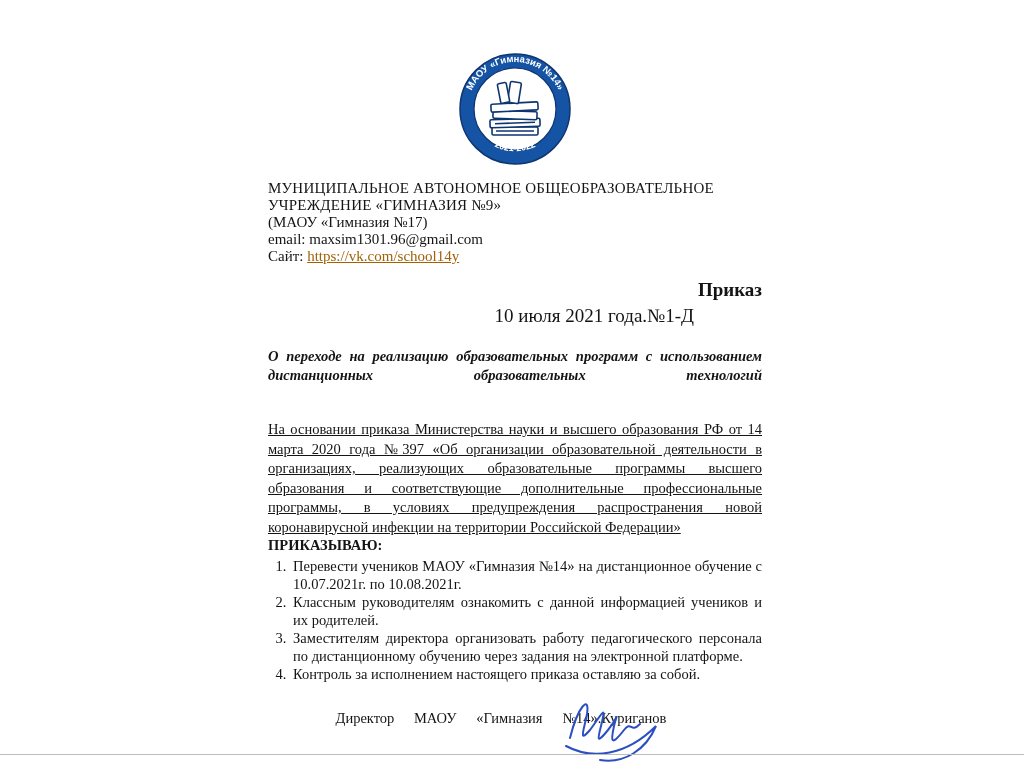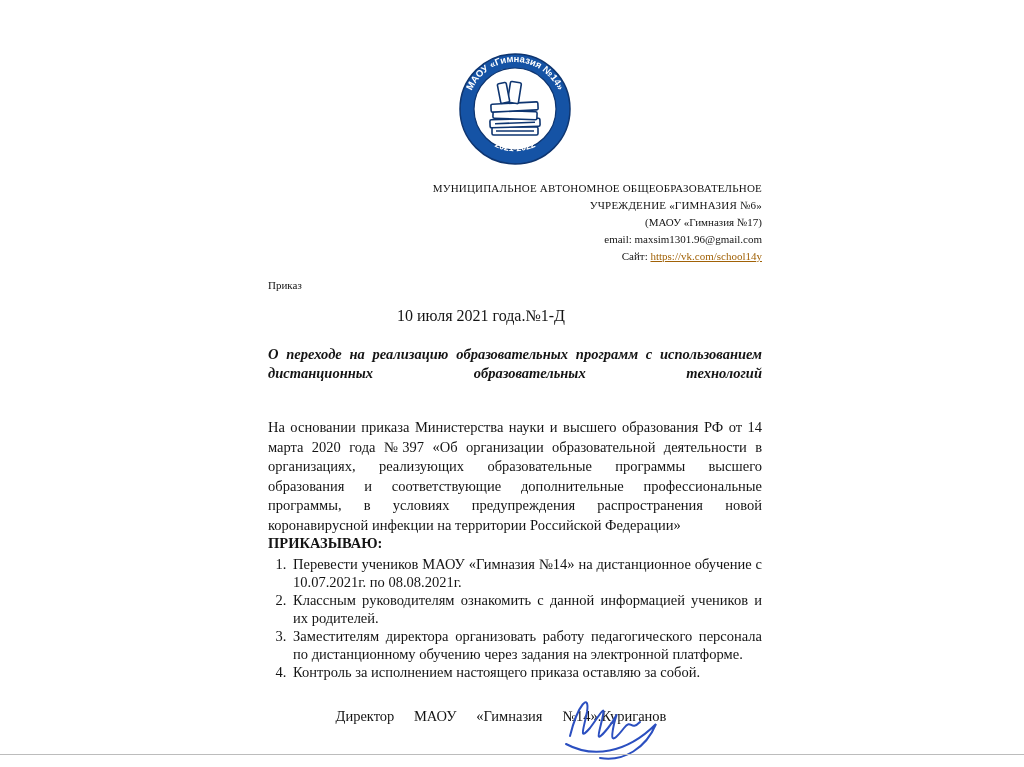--- a/index.html
+++ b/index.html
@@ -6,31 +6,31 @@
   body{
     width:1024px;height:767px;overflow:hidden;
     font-family:"Liberation Serif", serif;color:#141414;
     position:relative;
   }
   .page{position:absolute;inset:0;background:#fff;}
   .bottom-line{position:absolute;left:0;right:0;top:754px;border-top:1px solid #bcbcbc;}
   .doc{position:absolute;left:268px;top:52px;width:494px;}
 
   .logo-wrap{text-align:center;margin-bottom:10px;}
-  .org-header{text-align:right;font-size:11px;line-height:17px;}
+  .org-header{text-align:left;font-size:15px;line-height:17px;}
   .org-header .caps{letter-spacing:.2px;}
   .site-link{color:#a16207;text-decoration:underline;}
 
-  .order-title{text-align:left;font-weight:normal;font-size:11px;margin-top:14px;}
-  .date-row{display:flex;justify-content:center;font-size:16px;margin-top:16px;padding-right:68px;}
+  .order-title{text-align:right;font-weight:bold;font-size:19px;margin-top:14px;}
+  .date-row{display:flex;justify-content:flex-end;font-size:19px;margin-top:4px;padding-right:68px;}
 
   .subject{font-weight:bold;font-style:italic;font-size:14.5px;line-height:19px;
     text-align:justify;margin-top:20px;}
   .subject::after{content:"";display:inline-block;width:100%;}
-  .basis{font-size:14.5px;line-height:19.5px;text-align:justify;margin-top:16px;}
+  .basis{font-size:14.5px;line-height:19.5px;text-align:justify;margin-top:16px;text-decoration:underline;}
   .command{font-weight:bold;font-size:14.5px;margin-top:0;}
   ol.items{margin:4px 0 0 0;padding-left:22px;font-size:14.5px;line-height:17.5px;}
   ol.items li{text-align:justify;padding-left:3px;margin-bottom:1px;}
 
   .sign-block{position:relative;margin-top:26px;font-size:14.5px;}
   .sign-row{display:flex;justify-content:center;padding-right:28px;}
   .director-text{word-spacing:16px;}
   .initials{margin-top:3px;}
   .signature-svg{position:absolute;left:292px;top:-22px;pointer-events:none;}
 </style>
@@ -66,41 +66,41 @@
           <textPath href="#arcTop" startOffset="50%" text-anchor="middle">МАОУ «Гимназия №14»</textPath>
         </text>
         <text font-family="Liberation Sans, sans-serif" font-size="9" font-weight="bold" fill="#ffffff">
           <textPath href="#arcBottom" startOffset="50%" text-anchor="middle">2021-2022</textPath>
         </text>
       </svg>
     </div>
 
     <div class="org-header">
       <div class="caps">МУНИЦИПАЛЬНОЕ АВТОНОМНОЕ ОБЩЕОБРАЗОВАТЕЛЬНОЕ</div>
-      <div class="caps">УЧРЕЖДЕНИЕ «ГИМНАЗИЯ №6»</div>
+      <div class="caps">УЧРЕЖДЕНИЕ «ГИМНАЗИЯ №9»</div>
       <div>(МАОУ «Гимназия №17)</div>
       <div>email: maxsim1301.96@gmail.com</div>
       <div><span>Сайт: </span><a href="#" class="site-link">https://vk.com/school14y</a></div>
     </div>
 
     <div class="order-title">Приказ</div>
 
     <div class="date-row">
       <span>10 июля 2021 года.</span>
       <span>№1-Д</span>
     </div>
 
     <div class="subject">О переходе на реализацию образовательных программ с использованием дистанционных образовательных технологий</div>
 
     <div class="basis">На основании приказа Министерства науки и высшего образования РФ от 14 марта 2020 года №397 «Об организации образовательной деятельности в организациях, реализующих образовательные программы высшего образования и соответствующие дополнительные профессиональные программы, в условиях предупреждения распространения новой коронавирусной инфекции на территории Российской Федерации»</div>
 
     <div class="command">ПРИКАЗЫВАЮ:</div>
 
     <ol class="items">
-      <li>Перевести учеников МАОУ «Гимназия №14» на дистанционное обучение с 10.07.2021г. по 08.08.2021г.</li>
+      <li>Перевести учеников МАОУ «Гимназия №14» на дистанционное обучение с 10.07.2021г. по 10.08.2021г.</li>
       <li>Классным руководителям ознакомить с данной информацией  учеников и их родителей.</li>
       <li>Заместителям директора организовать работу педагогического персонала по дистанционному обучению через задания на электронной платформе.</li>
       <li>Контроль за исполнением настоящего приказа оставляю за собой.</li>
     </ol>
 
     <div class="sign-block">
       <div class="sign-row">
         <span class="director-text">Директор МАОУ «Гимназия №14».</span>
         <span>Куриганов</span>
       </div>

